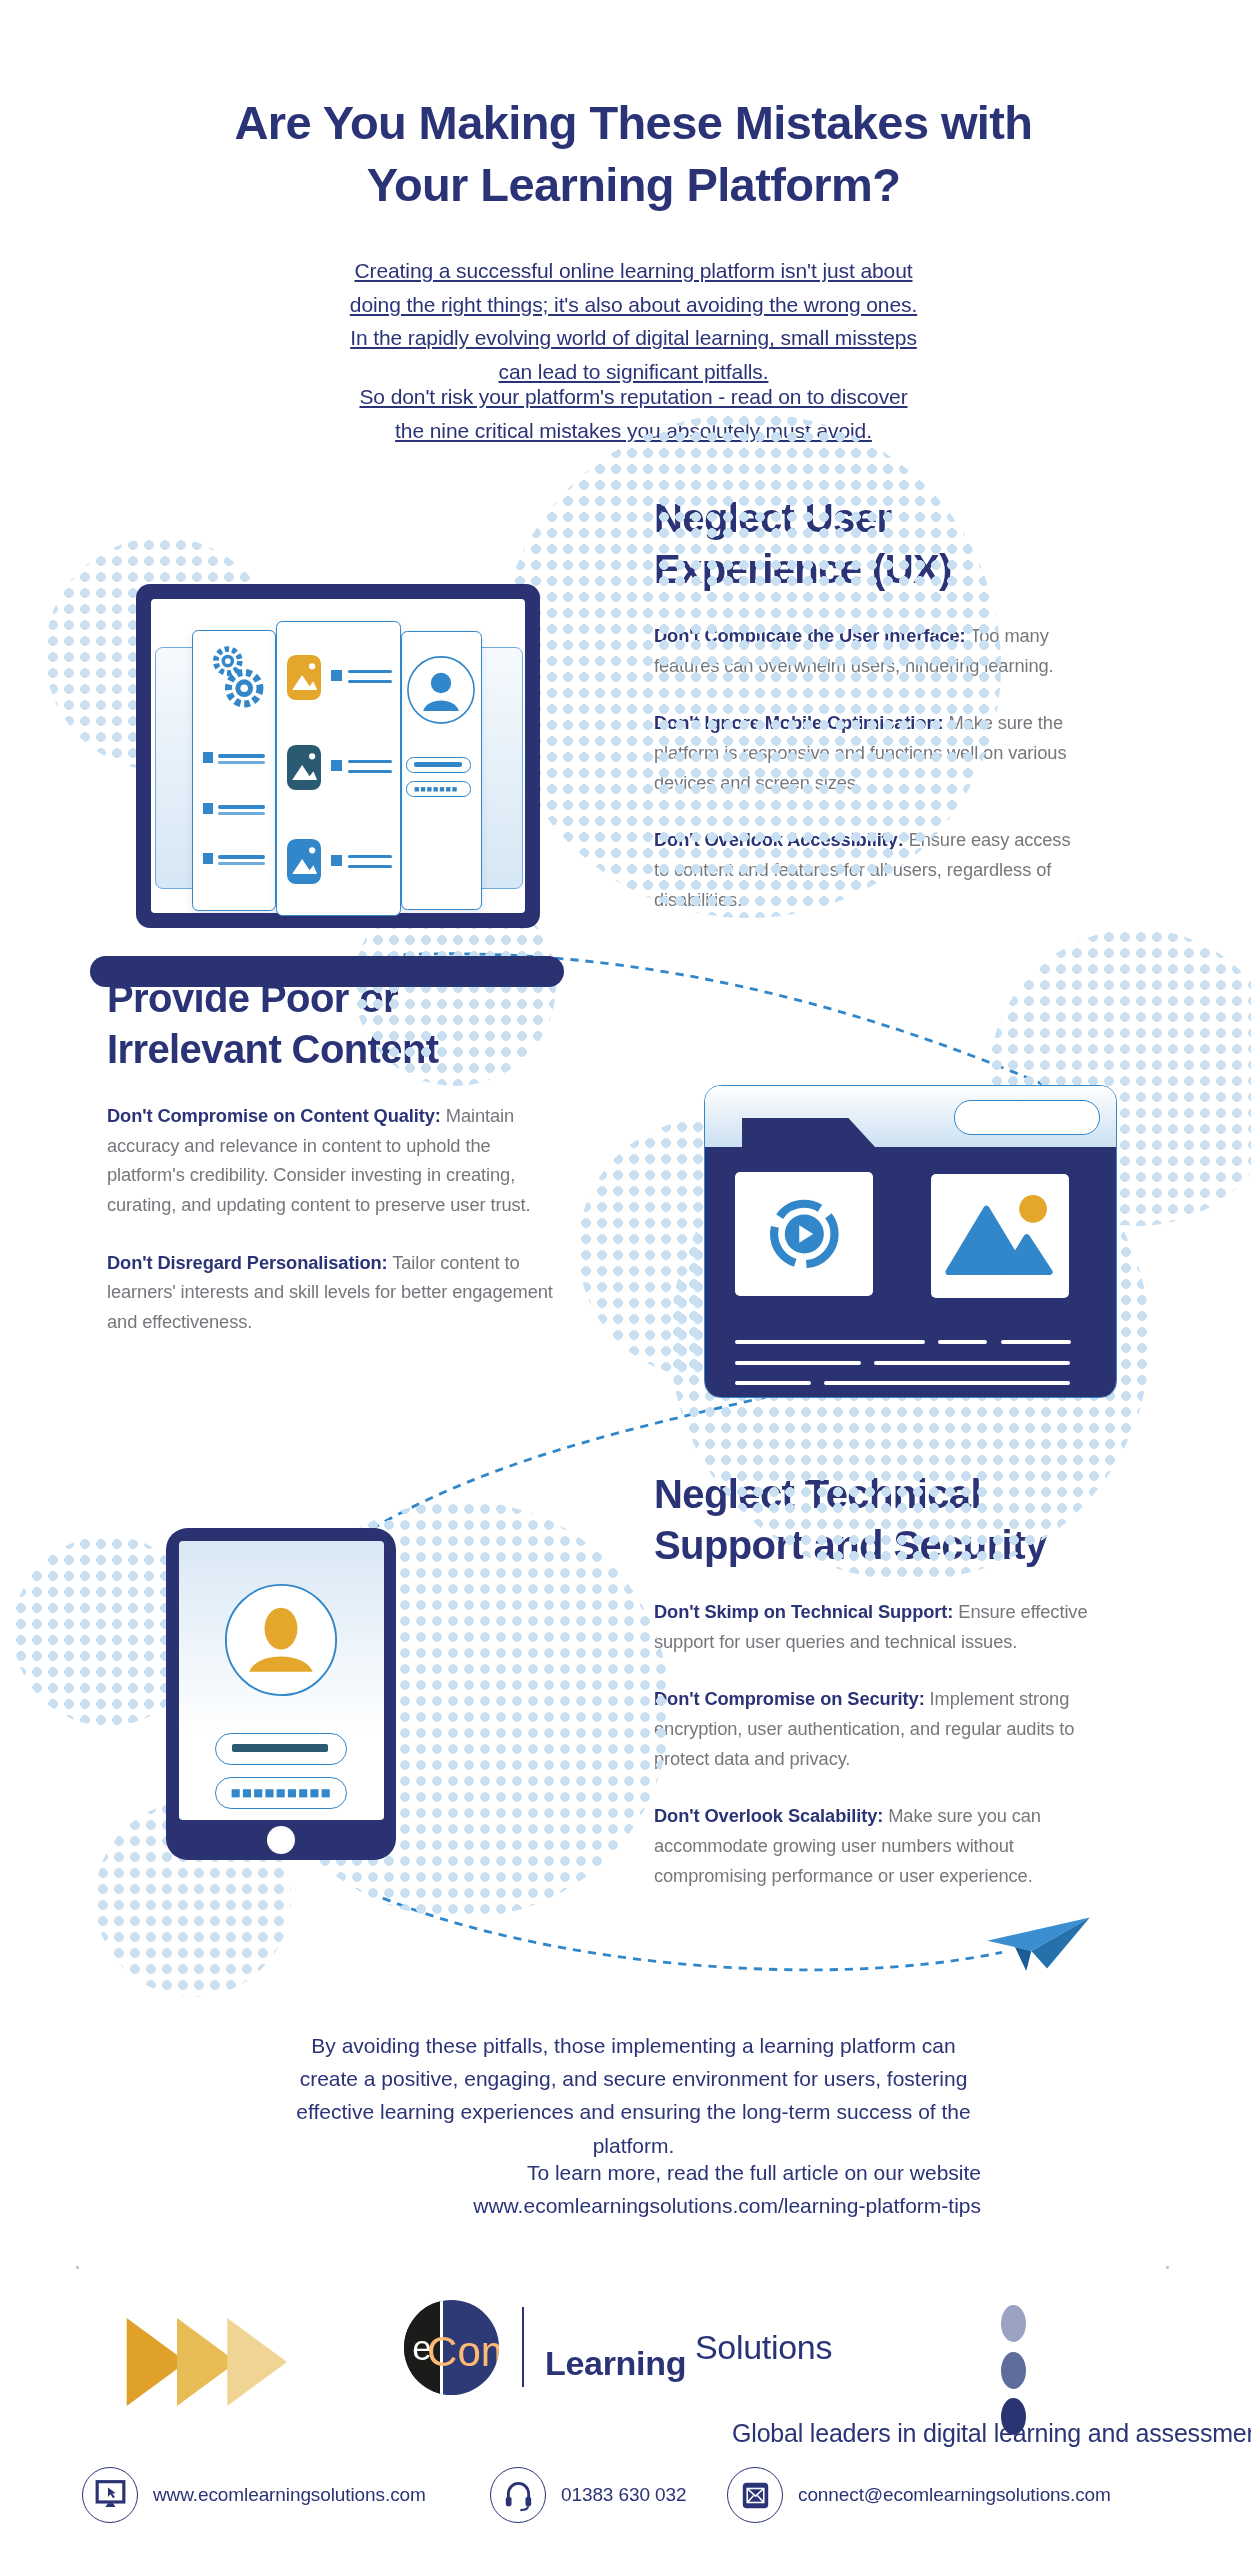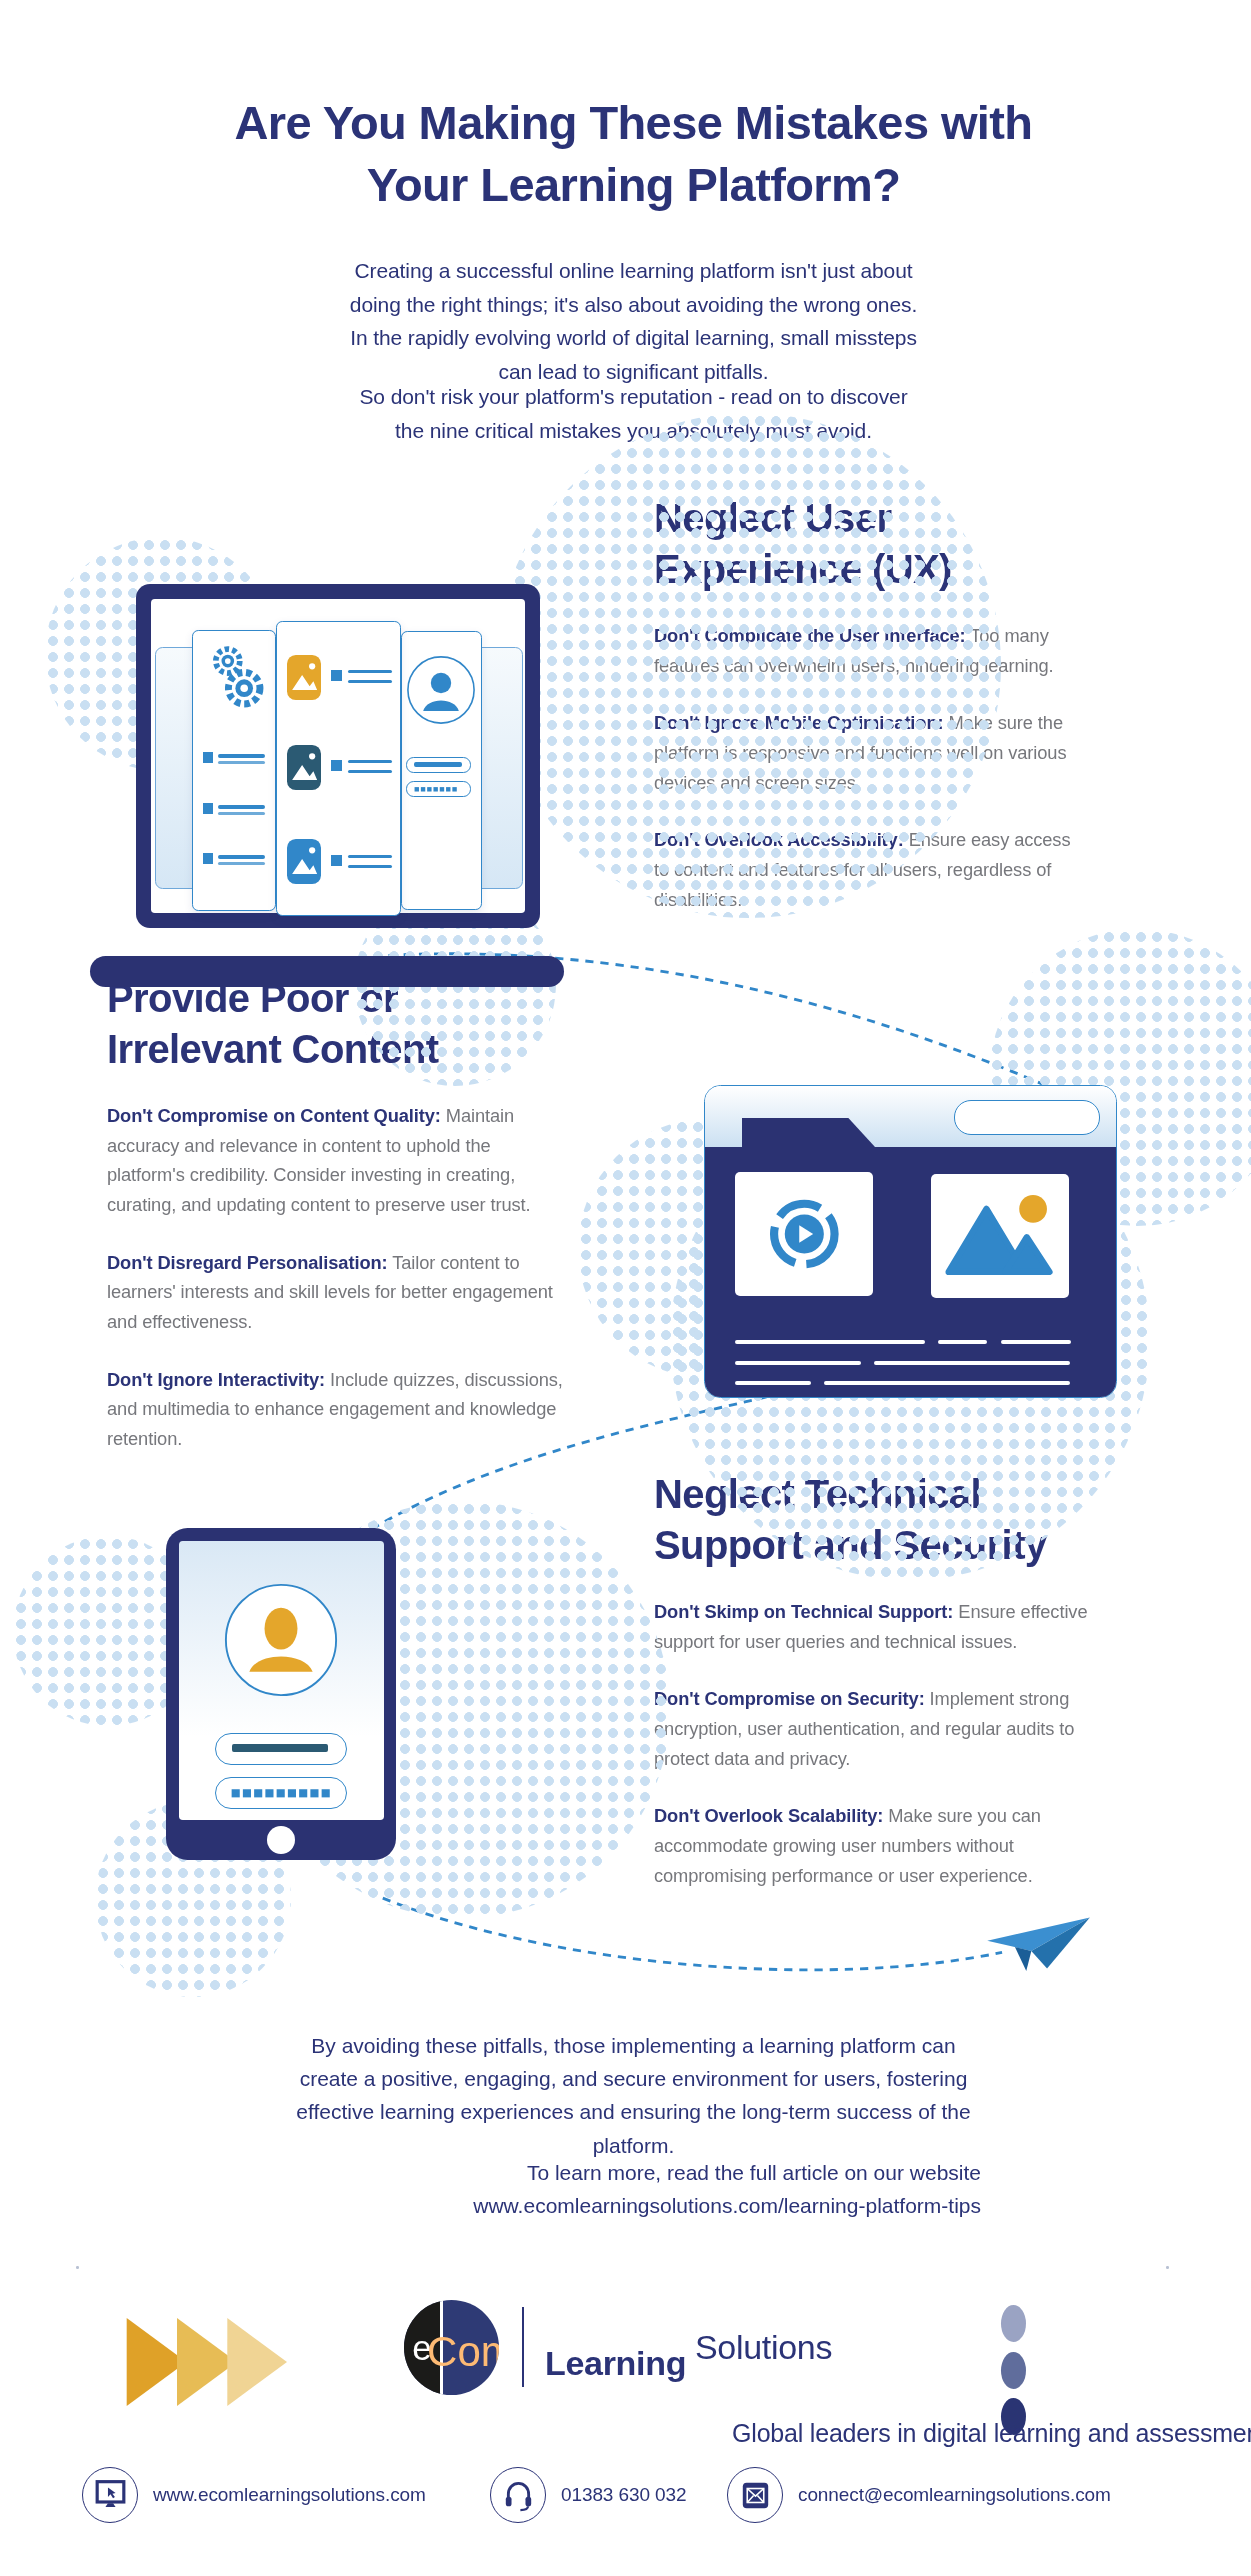--- a/index.html
+++ b/index.html
@@ -5,21 +5,21 @@
   html,body{margin:0;padding:0;background:#ffffff;}
   .page{position:relative;width:1251px;height:2576px;background:#ffffff;overflow:hidden;
         font-family:"Liberation Sans","DejaVu Sans",sans-serif;color:#2B3377;padding-left:16px;}
   .abs{position:absolute;}
 
   
   .title{top:61px;left:0;width:100%;text-align:center;font-weight:bold;
          font-size:47px;line-height:1.3;letter-spacing:-0.6px;color:#2B3377;}
   .title span{display:block;}
   .intro{left:50%;transform:translateX(-50%);width:569px;text-align:center;
-         font-size:21px;line-height:1.6;color:#2B3377;letter-spacing:-0.1px;}
+         font-size:21px;line-height:1.6;color:#2B3377;letter-spacing:-0.1px;text-decoration:underline;}
   .sec-text h2{margin:0 0 26.5px 0;font-size:40px;line-height:1.27;font-weight:bold;
                letter-spacing:-0.6px;color:#2B3377;}
   .sec-text h2 span{display:block;}
   .item{margin:0 0 28px 0;font-size:18.3px;line-height:1.62;color:#76777C;letter-spacing:-0.1px;}
   .item .lead{font-weight:bold;color:#2B3377;}
   .concl{left:50%;transform:translateX(-50%);width:695px;text-align:center;
          font-size:21px;line-height:1.58;color:#2B3377;}
   .cta span{display:block;}
 
   
@@ -201,21 +201,20 @@
     <p class="item"><span class="lead">Don't Overlook Accessibility:</span><span> Ensure easy access to content and features for all users, regardless of disabilities.</span></p>
   </div>
 
   <div class="abs sec-text" style="left:107px;top:973px;width:461px;">
     <h2>
       <span>Provide Poor or</span>
       <span>Irrelevant Content</span>
     </h2>
     <p class="item"><span class="lead">Don't Compromise on Content Quality:</span><span> Maintain accuracy and relevance in content to uphold the platform's credibility. Consider investing in creating, curating, and updating content to preserve user trust.</span></p>
     <p class="item"><span class="lead">Don't Disregard Personalisation:</span><span> Tailor content to learners' interests and skill levels for better engagement and effectiveness.</span></p>
-    <p class="item"><span class="lead">Don't Ignore Interactivity:</span><span> Include quizzes, discussions, and multimedia to enhance engagement and knowledge retention.</span></p>
   </div>
 
   <div class="abs illus-browser">
     <div class="ht" style="left:319px;top:-57px;width:297px;height:297px;"></div>
     <div class="ht" style="left:0px;top:114px;width:480px;height:480px;"></div>
     <div class="ht" style="left:-92px;top:133px;width:259px;height:259px;"></div>
 
     <div class="browser">
       <div class="br-top"></div>
       <div class="br-url"></div>

